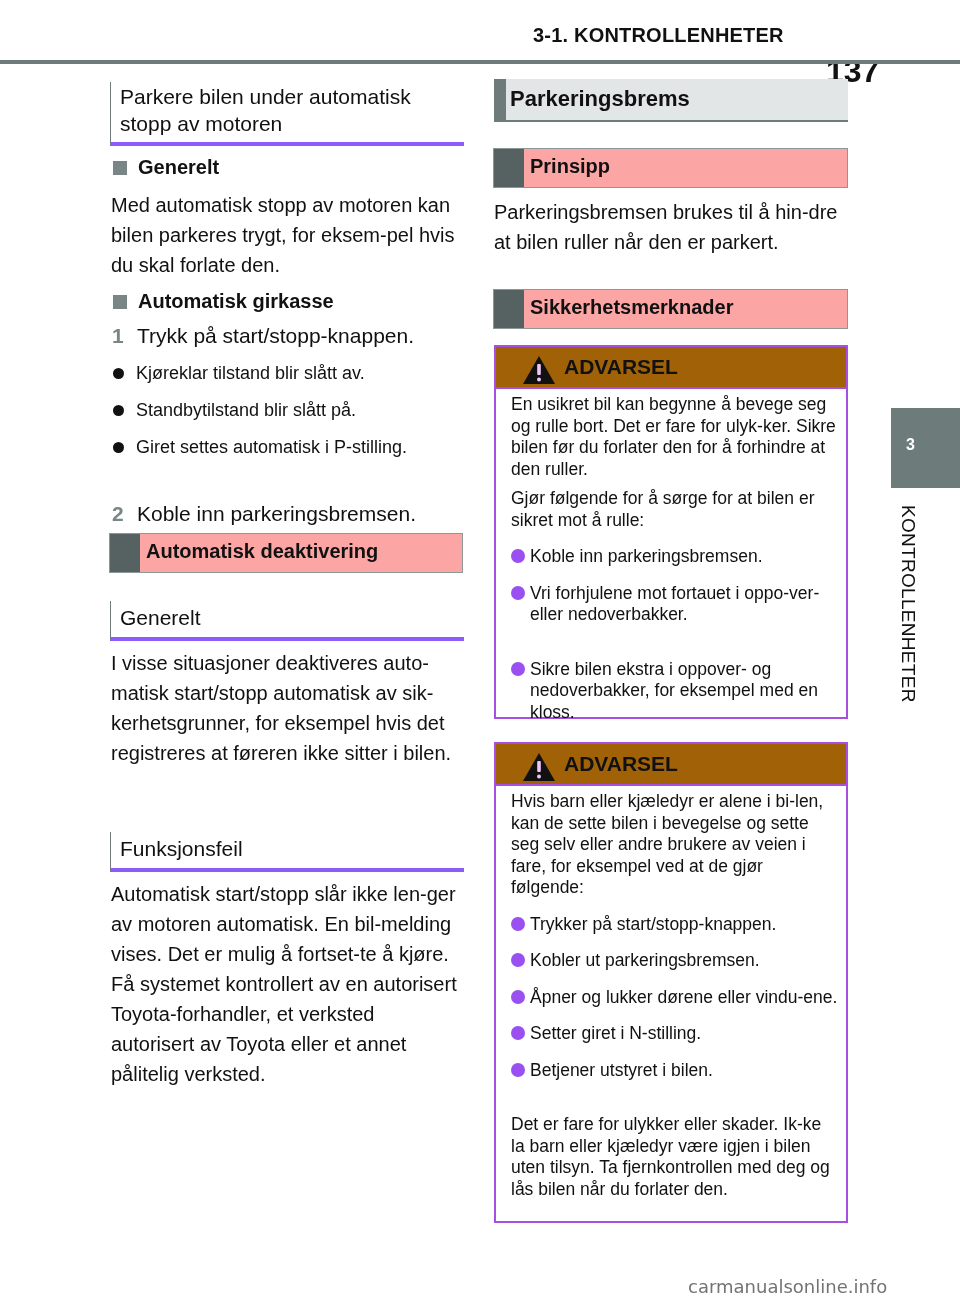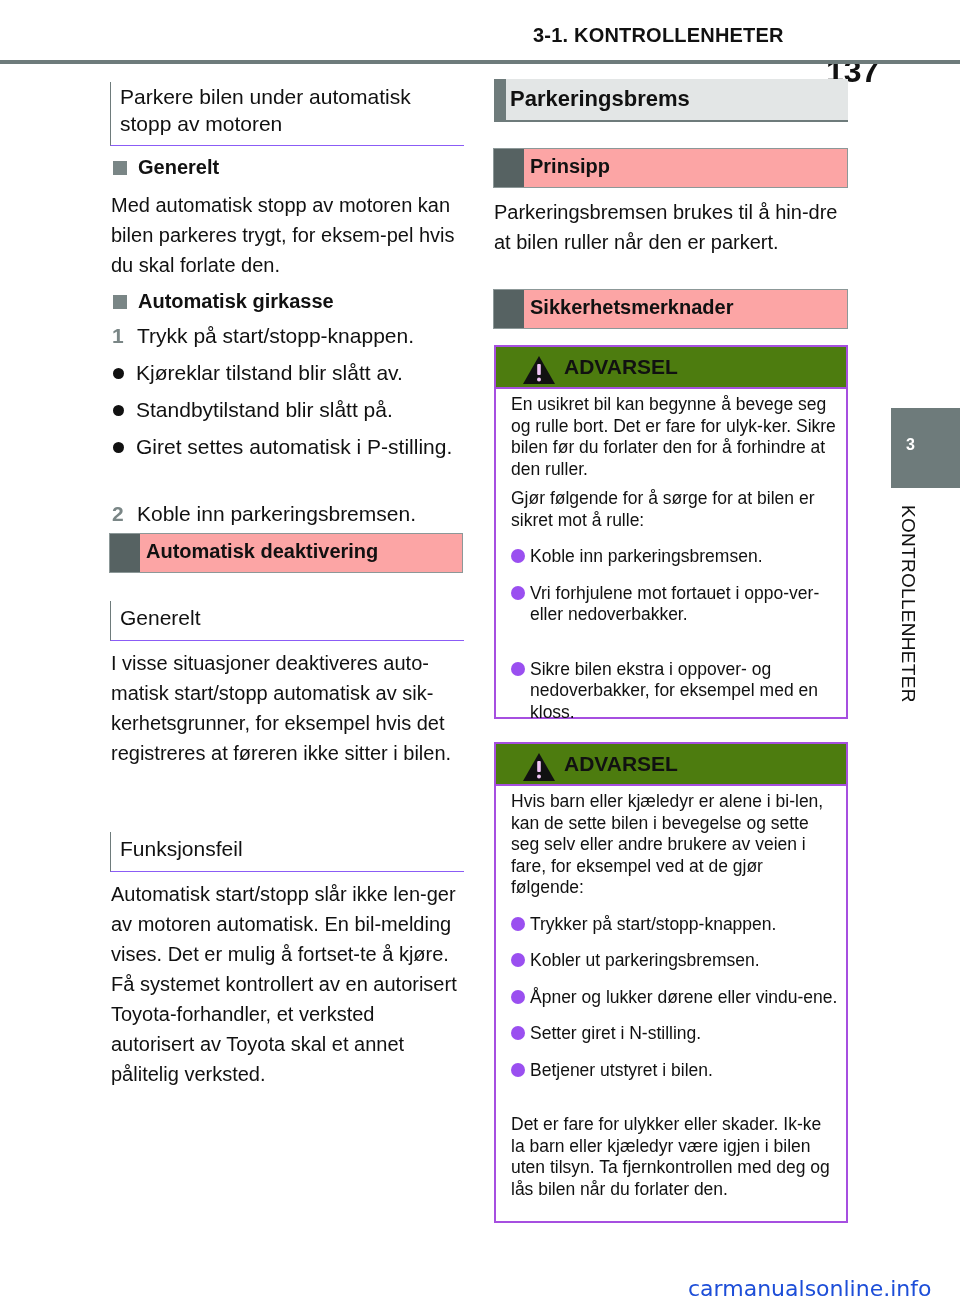--- a/index.html
+++ b/index.html
@@ -7,48 +7,48 @@
   body { position: relative; font-family: "Liberation Sans", sans-serif; color: #111; }
 
   .header-chapter { position: absolute; left: 533px; top: 24px; font-size: 20px; font-weight: bold; letter-spacing: 0.2px; }
   .header-page { position: absolute; left: 826px; top: 18px; font-size: 32px; font-weight: bold; margin-top: 35px; }
   .header-rule { position: absolute; left: 0; top: 60px; width: 960px; height: 4px; background: #6e7b7b; }
 
   .tab-box { position: absolute; left: 891px; top: 408px; width: 69px; height: 80px; background: #6e7b7b; }
   .tab-num { position: absolute; left: 906px; top: 436px; color: #fff; font-size: 16px; font-weight: bold; }
   .tab-label { position: absolute; left: 897px; top: 505px; writing-mode: vertical-rl; font-size: 19px; color: #111; letter-spacing: 0.3px; }
 
-  .subhead-line { position: absolute; border-left: 1px solid #6e7b7b; border-bottom: 1px solid #8b5cf6; padding-left: 9px; font-size: 21px; line-height: 27px; }
+  .subhead-line { position: absolute; border-left: 1px solid #6e7b7b; border-bottom: 4px solid #8b5cf6; padding-left: 9px; font-size: 21px; line-height: 27px; }
   .sqhead { position: absolute; font-size: 20px; font-weight: bold; padding-left: 26px; }
   .sqhead::before { content: ""; position: absolute; left: 1px; top: 5px; width: 14px; height: 14px; background: #7a8686; }
   .para { position: absolute; font-size: 20px; line-height: 30px; }
   .step { position: absolute; font-size: 21px; line-height: 28px; }
   .step .num { color: #7a8686; font-weight: bold; display: inline-block; width: 25px; }
-  .bullet { position: absolute; font-size: 21px; line-height: 28px; padding-left: 26px; }
+  .bullet { position: absolute; font-size: 18px; line-height: 28px; padding-left: 26px; }
   .bullet::before { content: ""; position: absolute; left: 3px; top: 9px; width: 11px; height: 11px; border-radius: 50%; background: #111; }
 
   .boxhead { position: absolute; border: 1px solid #8c9898; height: 40px; background: #fca5a5; }
   .boxhead .bar { position: absolute; left: 0; top: 0; width: 30px; height: 38px; background: #566262; }
   .boxhead .lbl { position: absolute; left: 36px; top: 6px; font-size: 20px; font-weight: bold; }
 
   .sectionhead { position: absolute; left: 494px; top: 79px; width: 354px; height: 43px; background: #e3e6e6; border-bottom: 2px solid #6e7b7b; text-align: center; }
   .sectionhead .bar { position: absolute; left: 0; top: 0; width: 12px; height: 41px; background: #6e7b7b; }
   .sectionhead .lbl { position: absolute; left: 16px; top: 7px; font-size: 22px; font-weight: bold; }
 
   .warn { position: absolute; left: 494px; width: 354px; border: 2px solid #a64fe0; background: #fff; }
-  .warn-head { height: 42px; background: #4d7c0f; border-bottom: 2px solid #a64fe0; position: relative; }
+  .warn-head { height: 42px; background: #a16207; border-bottom: 2px solid #a64fe0; position: relative; }
   .warn-head svg { position: absolute; left: 26px; top: 8px; }
   .warn-head .lbl { position: absolute; left: 68px; top: 8px; font-size: 21px; font-weight: bold; }
   .warn-body { padding: 5px 8px 10px 15px; font-size: 17.5px; line-height: 21.5px; }
   .warn-body p { margin-bottom: 8px; }
   .warn-body .wb { position: relative; padding-left: 19px; margin-bottom: 15px; }
   .warn-body .wb::before { content: ""; position: absolute; left: 0; top: 3px; width: 14px; height: 14px; border-radius: 50%; background: #9a4ff0; }
   .warn-body .last { margin-bottom: 0; margin-top: 33px; }
 
-  .watermark { position: absolute; left: 688px; top: 1276px; font-size: 22px; color: #1d4ed8; font-family: "DejaVu Sans", sans-serif; }
+  .watermark { position: absolute; left: 688px; top: 1276px; font-size: 18px; color: #737373; font-family: "DejaVu Sans", sans-serif; }
 </style>
 </head>
 <body>
 
 <div class="header-chapter">3-1. KONTROLLENHETER</div>
 <div class="header-page">137</div>
 <div class="header-rule"></div>
 
 <div class="tab-box"></div>
 <div class="tab-num">3</div>
@@ -78,21 +78,21 @@
 </div>
 
 <div class="subhead-line" style="left:110px; top:601px; width:354px; height:40px; padding-top:3px;">
   <span>Generelt</span>
 </div>
 <div class="para" style="left:111px; top:648px; width:352px;">I visse situasjoner deaktiveres auto-matisk start/stopp automatisk av sik-kerhetsgrunner, for eksempel hvis det registreres at føreren ikke sitter i bilen.</div>
 
 <div class="subhead-line" style="left:110px; top:832px; width:354px; height:40px; padding-top:3px;">
   <span>Funksjonsfeil</span>
 </div>
-<div class="para" style="left:111px; top:879px; width:352px;">Automatisk start/stopp slår ikke len-ger av motoren automatisk. En bil-melding vises. Det er mulig å fortset-te å kjøre. Få systemet kontrollert av en autorisert Toyota-forhandler, et verksted autorisert av Toyota skal et annet pålitelig verksted.</div>
+<div class="para" style="left:111px; top:879px; width:352px;">Automatisk start/stopp slår ikke len-ger av motoren automatisk. En bil-melding vises. Det er mulig å fortset-te å kjøre. Få systemet kontrollert av en autorisert Toyota-forhandler, et verksted autorisert av Toyota eller et annet pålitelig verksted.</div>
 
 <div class="sectionhead">
   <div class="bar"></div>
   <div class="lbl">Parkeringsbrems</div>
 </div>
 
 <div class="boxhead" style="left:493px; top:148px; width:355px;">
   <div class="bar"></div>
   <div class="lbl">Prinsipp</div>
 </div>

